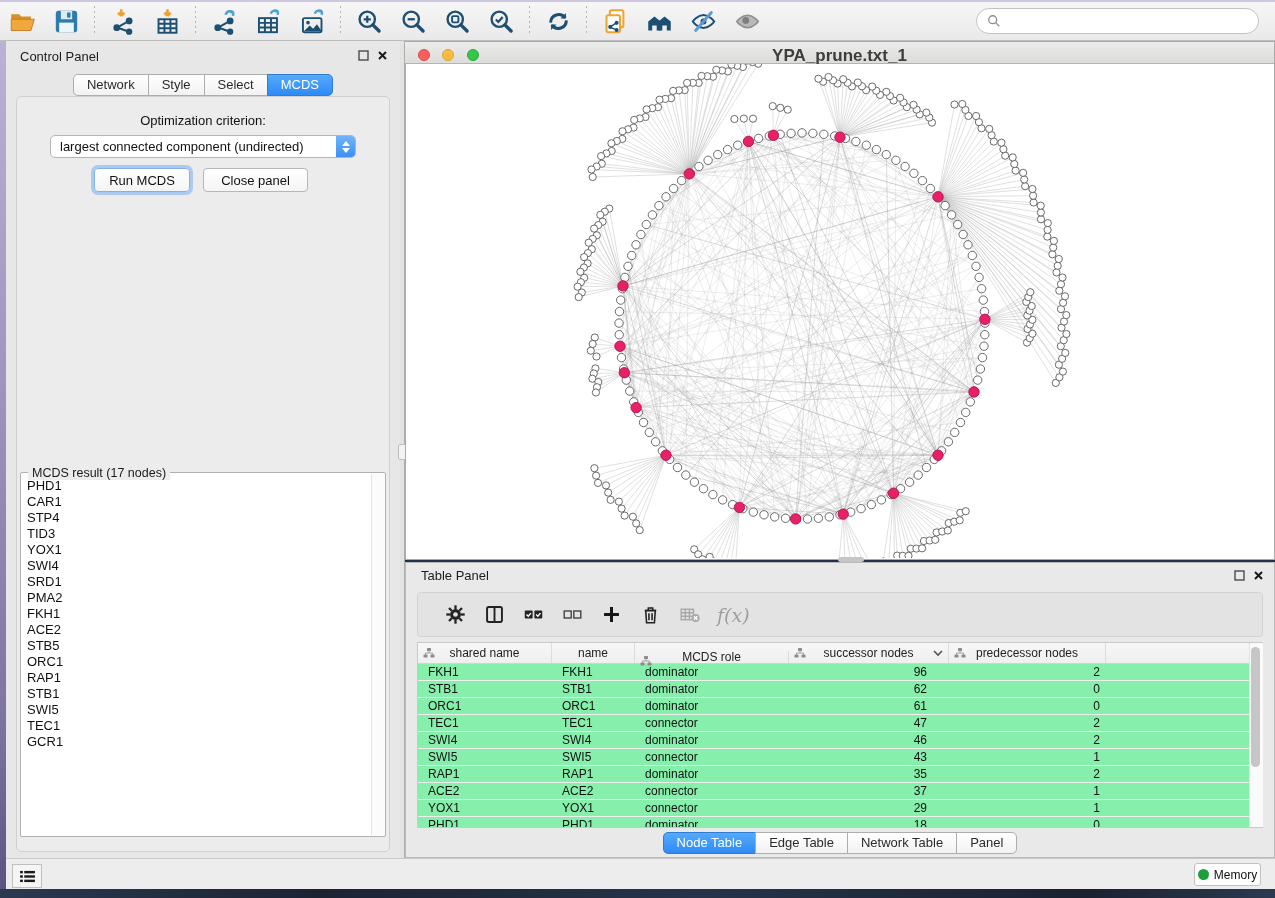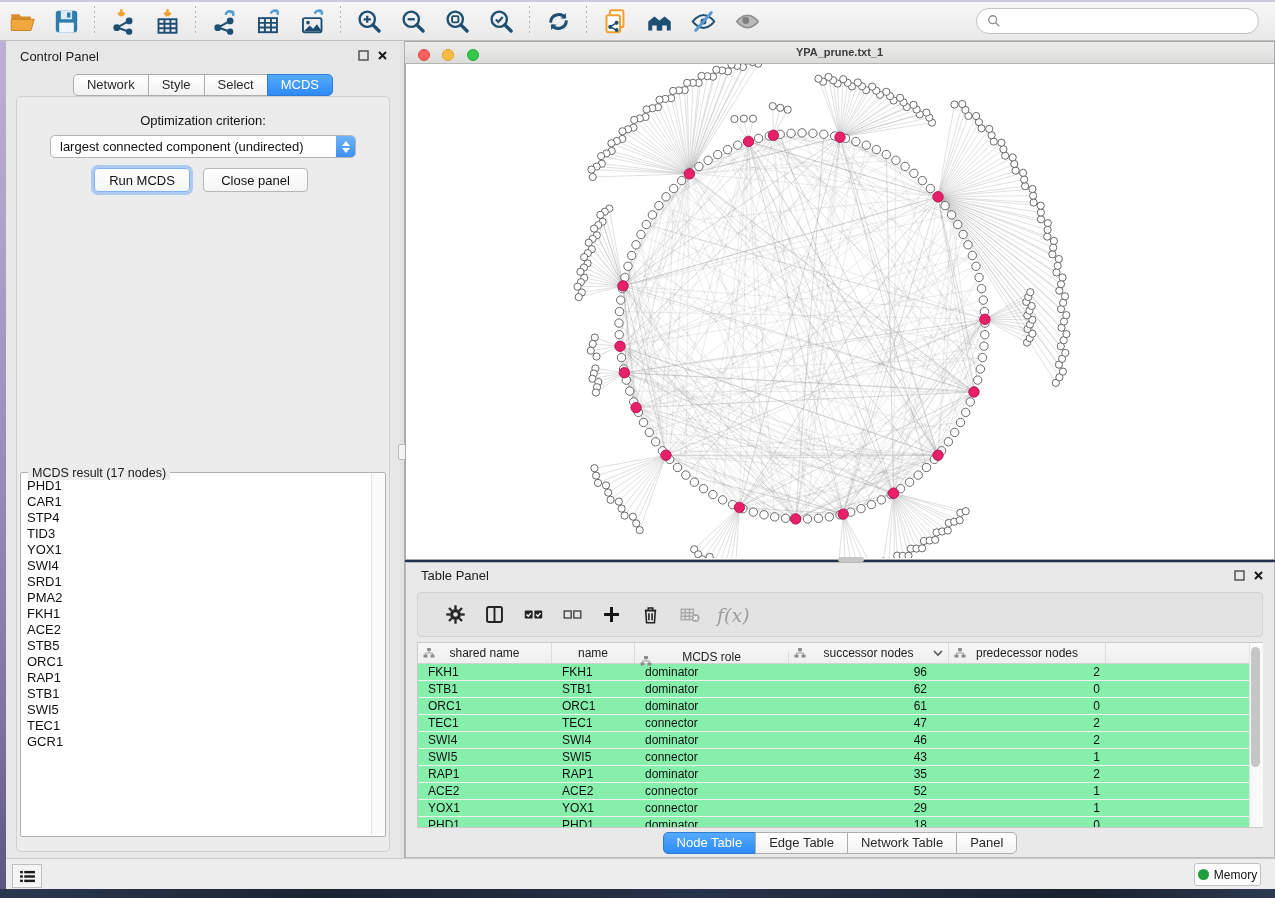--- a/index.html
+++ b/index.html
@@ -59,21 +59,21 @@
   #mcds-scroll{left:371px;top:474px;width:13px;height:361px;background:#fbfbfb;border-left:1px solid #e4e4e4;}
   
   #v-splitter{left:400px;top:41px;width:5px;height:817px;background:#e3e3e3;border-right:1px solid #aeaeae;box-sizing:border-box;}
   #v-splitter-handle{left:398px;top:444px;width:9px;height:14px;background:#f4f4f4;border:1px solid #bdbdbd;border-radius:2px;}
   
   #net-frame{left:405px;top:41px;width:870px;height:519px;background:#fff;border:1px solid #a9a9a9;box-sizing:border-box;}
   #net-titlebar{left:405px;top:42px;width:869px;height:22px;
     background:linear-gradient(#ececea,#dcdcda);border-bottom:1px solid #b4b4b4;box-sizing:border-box;}
   .tl{width:12px;height:12px;border-radius:50%;display:inline-block;margin-right:8px;}
   #tl-wrap{left:418px;top:47px;}
-  #net-title{left:405px;top:46px;width:869px;text-align:center;font-size:11px;font-weight:700;color:#3d3d3d;}
+  #net-title{left:405px;top:46px;width:869px;text-align:center;font-size:17px;font-weight:700;color:#3d3d3d;}
   #net-canvas{left:406px;top:64px;width:868px;height:494px;background:#fff;overflow:hidden;}
   #tp-splitter-handle{left:838px;top:557px;width:26px;height:5px;background:#c6c6c6;border-radius:3px;}
   
   #table-panel{left:405px;top:562px;width:870px;height:296px;background:#e9e9e9;border:1px solid #b9b9b9;box-sizing:border-box;}
   #tp-title{left:421px;top:568px;font-size:13px;color:#1c1c1c;}
   #tp-winicons{left:1234px;top:570px;}
   #tp-toolbar{left:417px;top:592px;width:846px;height:45px;background:#e3e3e3;border:1px solid #d2d2d2;
     border-radius:4px;box-sizing:border-box;display:flex;align-items:center;padding-left:24px;}
   .tp-ico{width:26px;height:26px;margin-right:13px;display:flex;align-items:center;justify-content:center;}
   .tp-ico svg{width:21px;height:21px;}
@@ -1392,21 +1392,21 @@
         <div class="td" style="width: 134px;">RAP1</div>
         <div class="td" style="width: 83px;">RAP1</div>
         <div class="td" style="width: 154px;">dominator</div>
         <div class="td num c3" style="width: 160px;">35</div>
         <div class="td num c4" style="width: 157px;">2</div>
       </div>
       <div class="tr">
         <div class="td" style="width: 134px;">ACE2</div>
         <div class="td" style="width: 83px;">ACE2</div>
         <div class="td" style="width: 154px;">connector</div>
-        <div class="td num c3" style="width: 160px;">52</div>
+        <div class="td num c3" style="width: 160px;">37</div>
         <div class="td num c4" style="width: 157px;">1</div>
       </div>
       <div class="tr">
         <div class="td" style="width: 134px;">YOX1</div>
         <div class="td" style="width: 83px;">YOX1</div>
         <div class="td" style="width: 154px;">connector</div>
         <div class="td num c3" style="width: 160px;">29</div>
         <div class="td num c4" style="width: 157px;">1</div>
       </div>
       <div class="tr">

